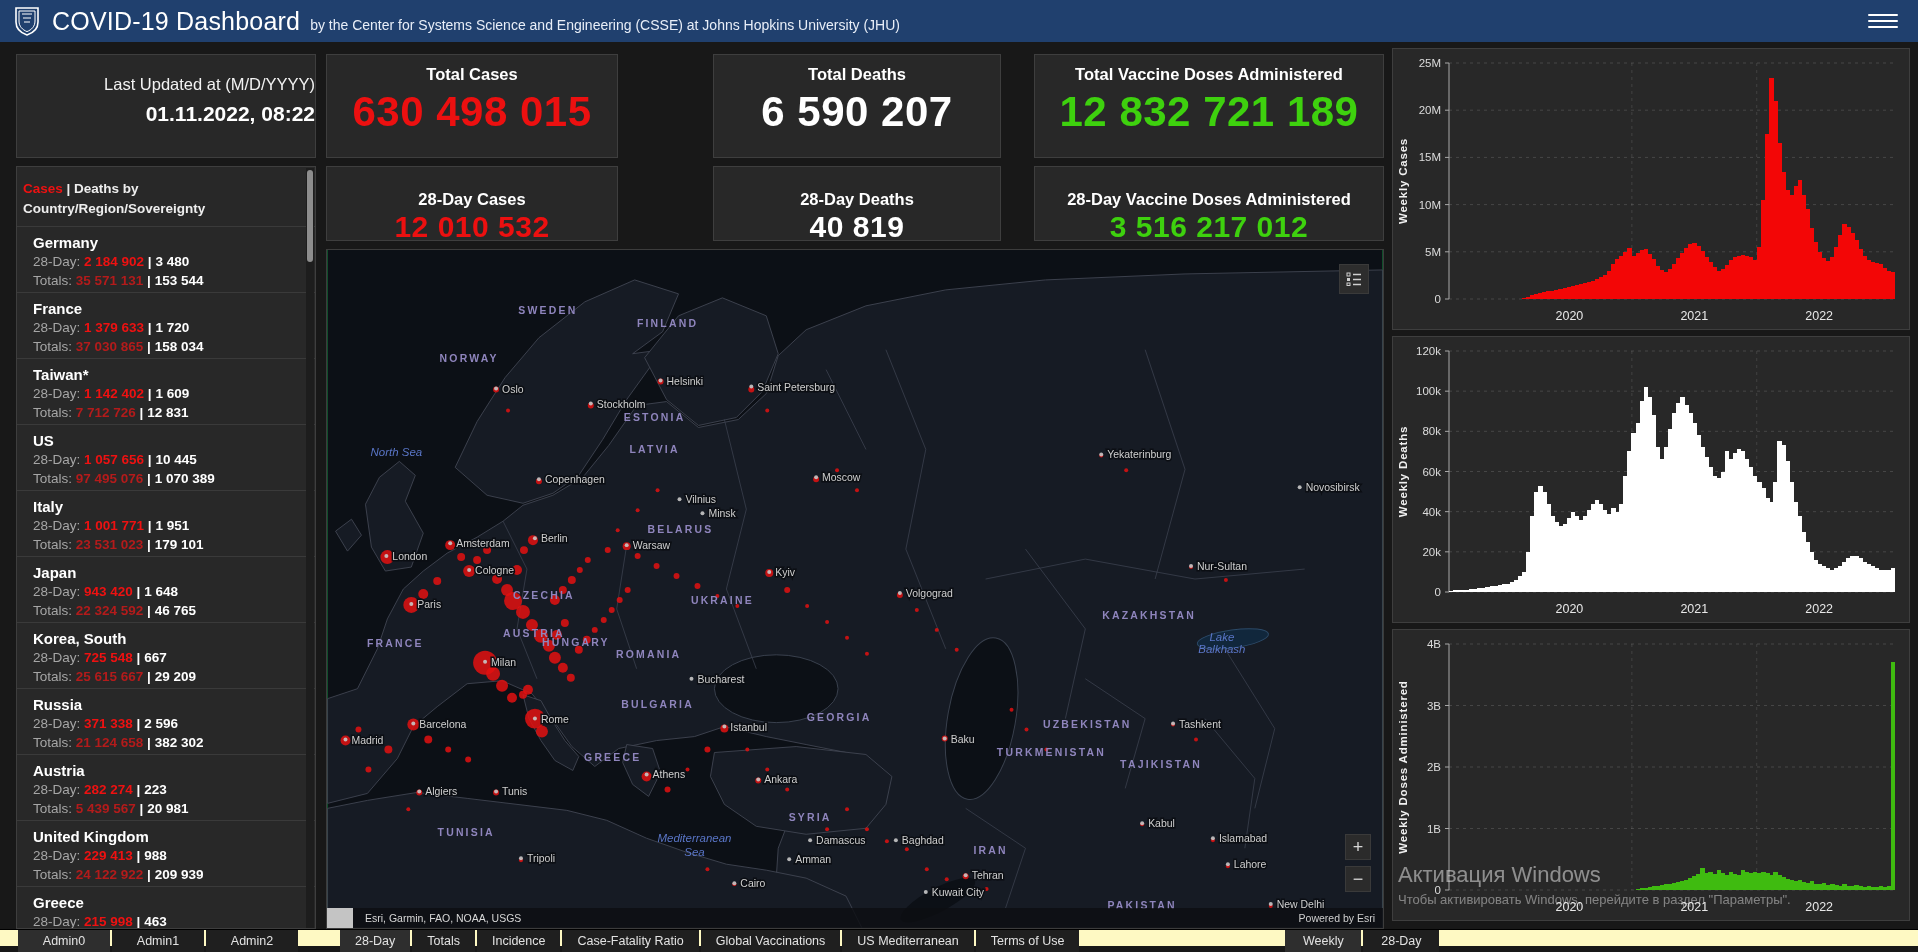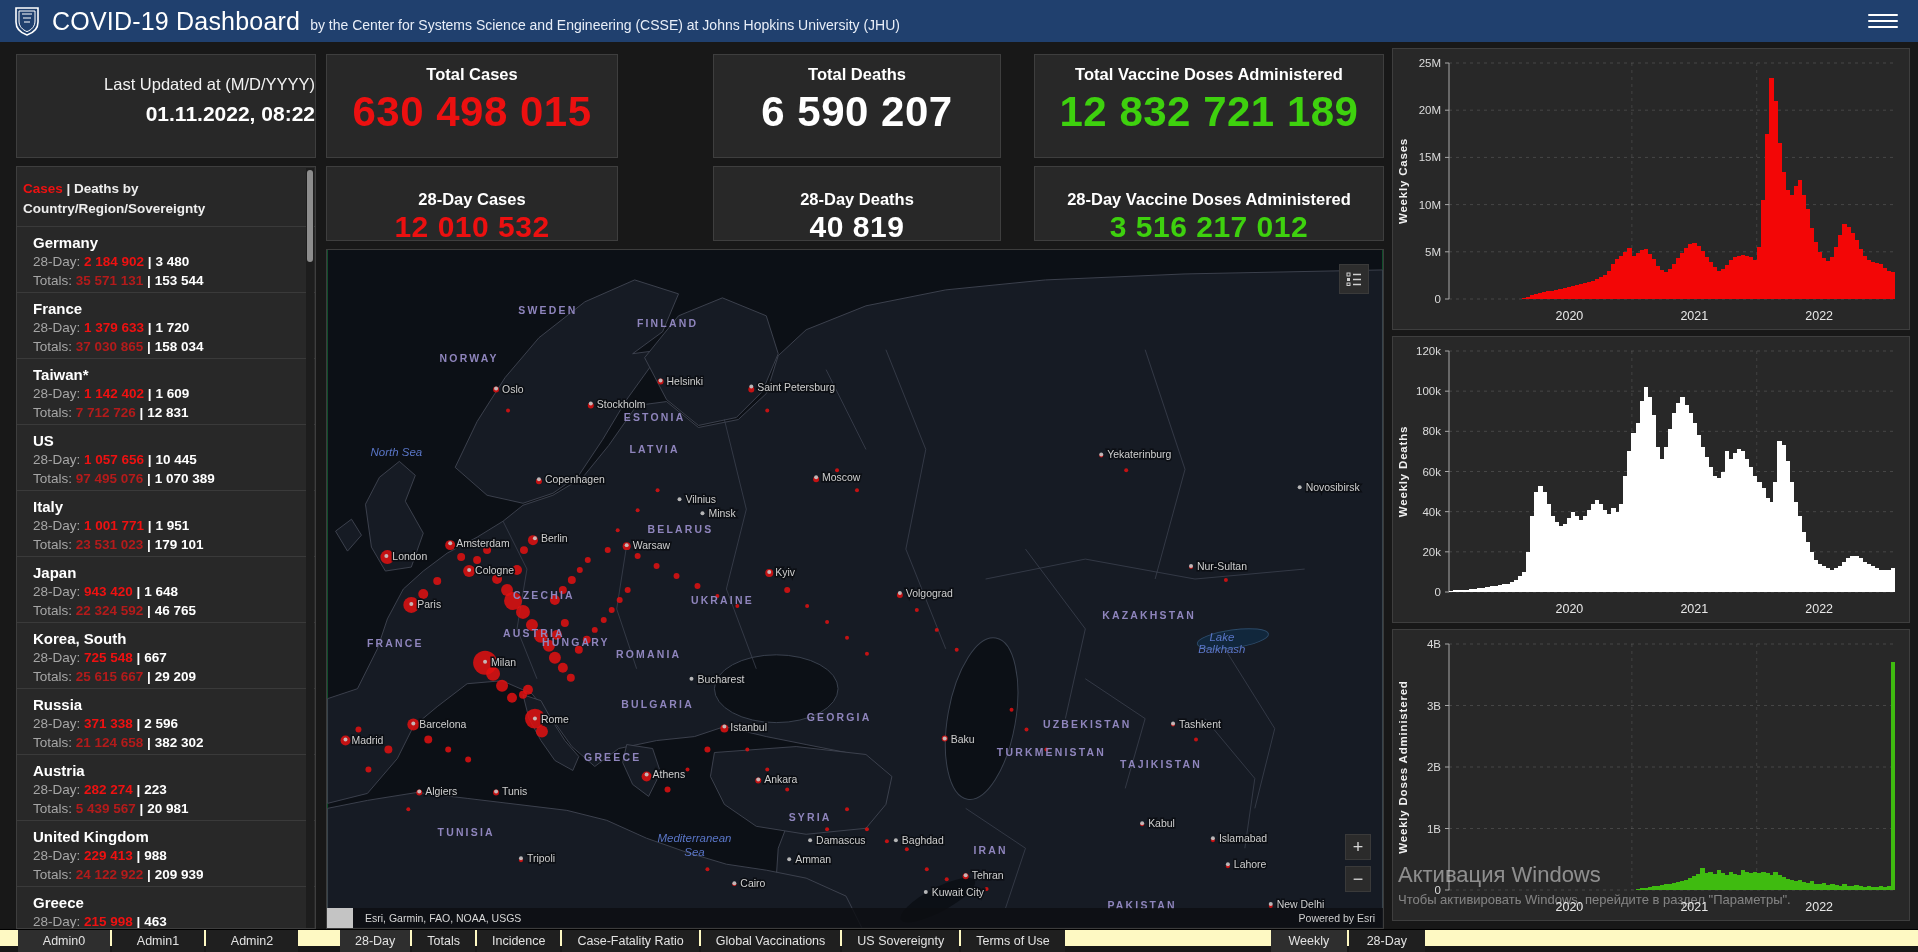--- a/index.html
+++ b/index.html
@@ -864,21 +864,21 @@
         <div class="tab active">Admin0</div>
         <div class="tab">Admin1</div>
         <div class="tab">Admin2</div>
       </div>
       <div class="tg tg2">
         <div class="tab active">28-Day</div>
         <div class="tab">Totals</div>
         <div class="tab">Incidence</div>
         <div class="tab">Case-Fatality Ratio</div>
         <div class="tab">Global Vaccinations</div>
-        <div class="tab">US Sovereignty</div>
+        <div class="tab">US Mediterranean</div>
         <div class="tab">Terms of Use</div>
       </div>
       <div class="tg tg3">
         <div class="tab active">Weekly</div>
         <div class="tab">28-Day</div>
       </div>
     </div>
 
 </div>
 

